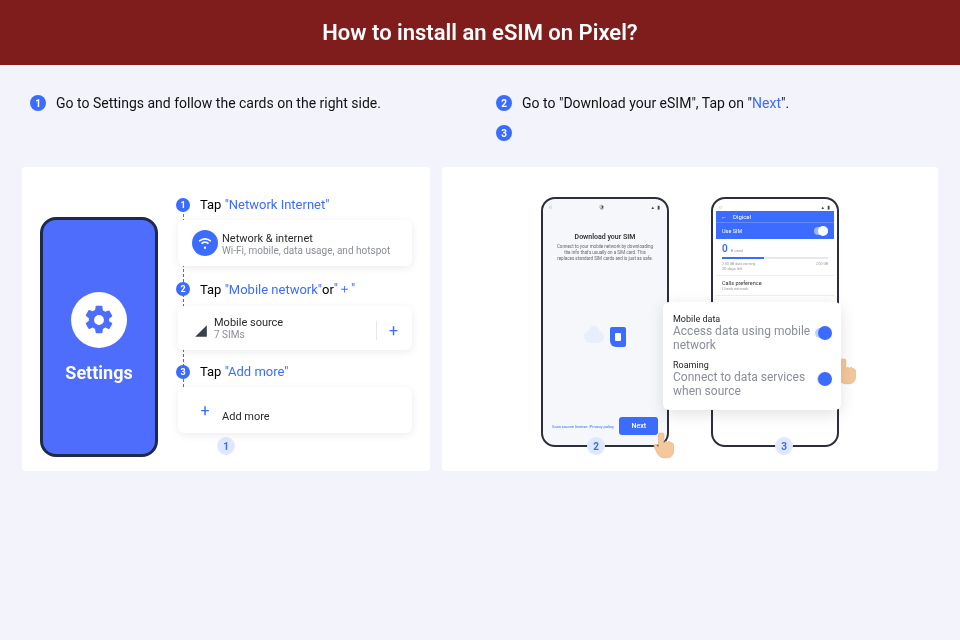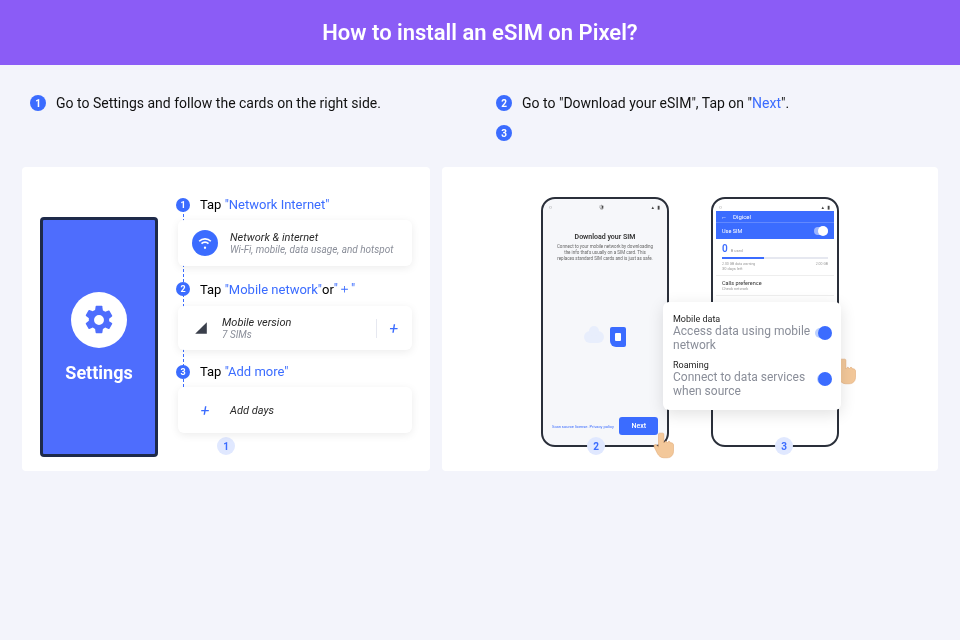--- a/index.html
+++ b/index.html
@@ -4,21 +4,21 @@
 <style>
   * { box-sizing: border-box; margin: 0; padding: 0; }
   body {
     width: 960px;
     height: 640px;
     font-family: -apple-system, BlinkMacSystemFont, "Segoe UI", Roboto, sans-serif;
     background: #f3f4fb;
     overflow: hidden;
   }
   .header {
-    background: #8b5cf6;
+    background: #7f1d1d;
     height: 65px;
     display: flex;
     align-items: center;
     justify-content: center;
   }
   .header h1 {
     color: #fff;
     font-size: 22px;
     font-weight: 600;
   }
@@ -64,21 +64,21 @@
   }
   .panel-left {
     flex: 0 0 408px;
     display: flex;
     gap: 18px;
   }
   .phone-frame {
     width: 118px;
     height: 240px;
     border: 3px solid #1e2a4a;
-    border-radius: 4px;
+    border-radius: 16px;
     display: flex;
     flex-direction: column;
     align-items: center;
     justify-content: center;
     margin-top: 20px;
     background: #4e6dfd;
   }
   .gear-circle {
     width: 56px; height: 56px;
     border-radius: 50%;
@@ -123,24 +123,23 @@
     align-items: center;
   }
   .step-title .num-bullet { width: 14px; height: 14px; font-size: 9px; }
   .step-title .blue { color: #3b6cff; }
   .card {
     background: #fff;
     border-radius: 6px;
     box-shadow: 0 2px 8px rgba(0,0,0,0.08);
     padding: 10px 14px;
     display: flex;
-    align-items: center;
-    gap: 12px;
+    align-items: flex-end;
+    gap: 4px;
     margin-left: 2px;
-    font-style: italic;
   }
   .card .ic {
     width: 26px; height: 26px;
     border-radius: 50%;
     background: #3b6cff;
     display: flex; align-items:center; justify-content:center;
     flex-shrink: 0;
   }
   .card .ic.tri {
     background: transparent;
@@ -373,36 +372,36 @@
           <span class="num-bullet">2</span>
           <span>Tap </span>&nbsp;<span class="blue">"Mobile network"</span><span> or </span><span class="blue">"＋"</span>
         </div>
         <div class="card">
           <div class="ic tri">
             <svg viewBox="0 0 24 24">
                 <path d="M2 22 L22 2 L22 22 Z"></path>
               </svg>
           </div>
           <div class="txt">
-            <div class="t1">Mobile version</div>
+            <div class="t1">Mobile source</div>
             <div class="t2">7 SIMs</div>
           </div>
           <div class="plus">+</div>
         </div>
       </div>
 
       <div class="step-row">
         <div class="step-title">
           <span class="num-bullet">3</span>
           <span>Tap </span>&nbsp;<span class="blue">"Add more"</span>
         </div>
         <div class="card addmore">
           <div class="ic">+</div>
           <div class="txt">
-            <div class="t1">Add days</div>
+            <div class="t1">Add more</div>
           </div>
         </div>
       </div>
     </div>
 
     <div class="footer-nums single">
       <span class="fn">1</span>
     </div>
   </div>
 

